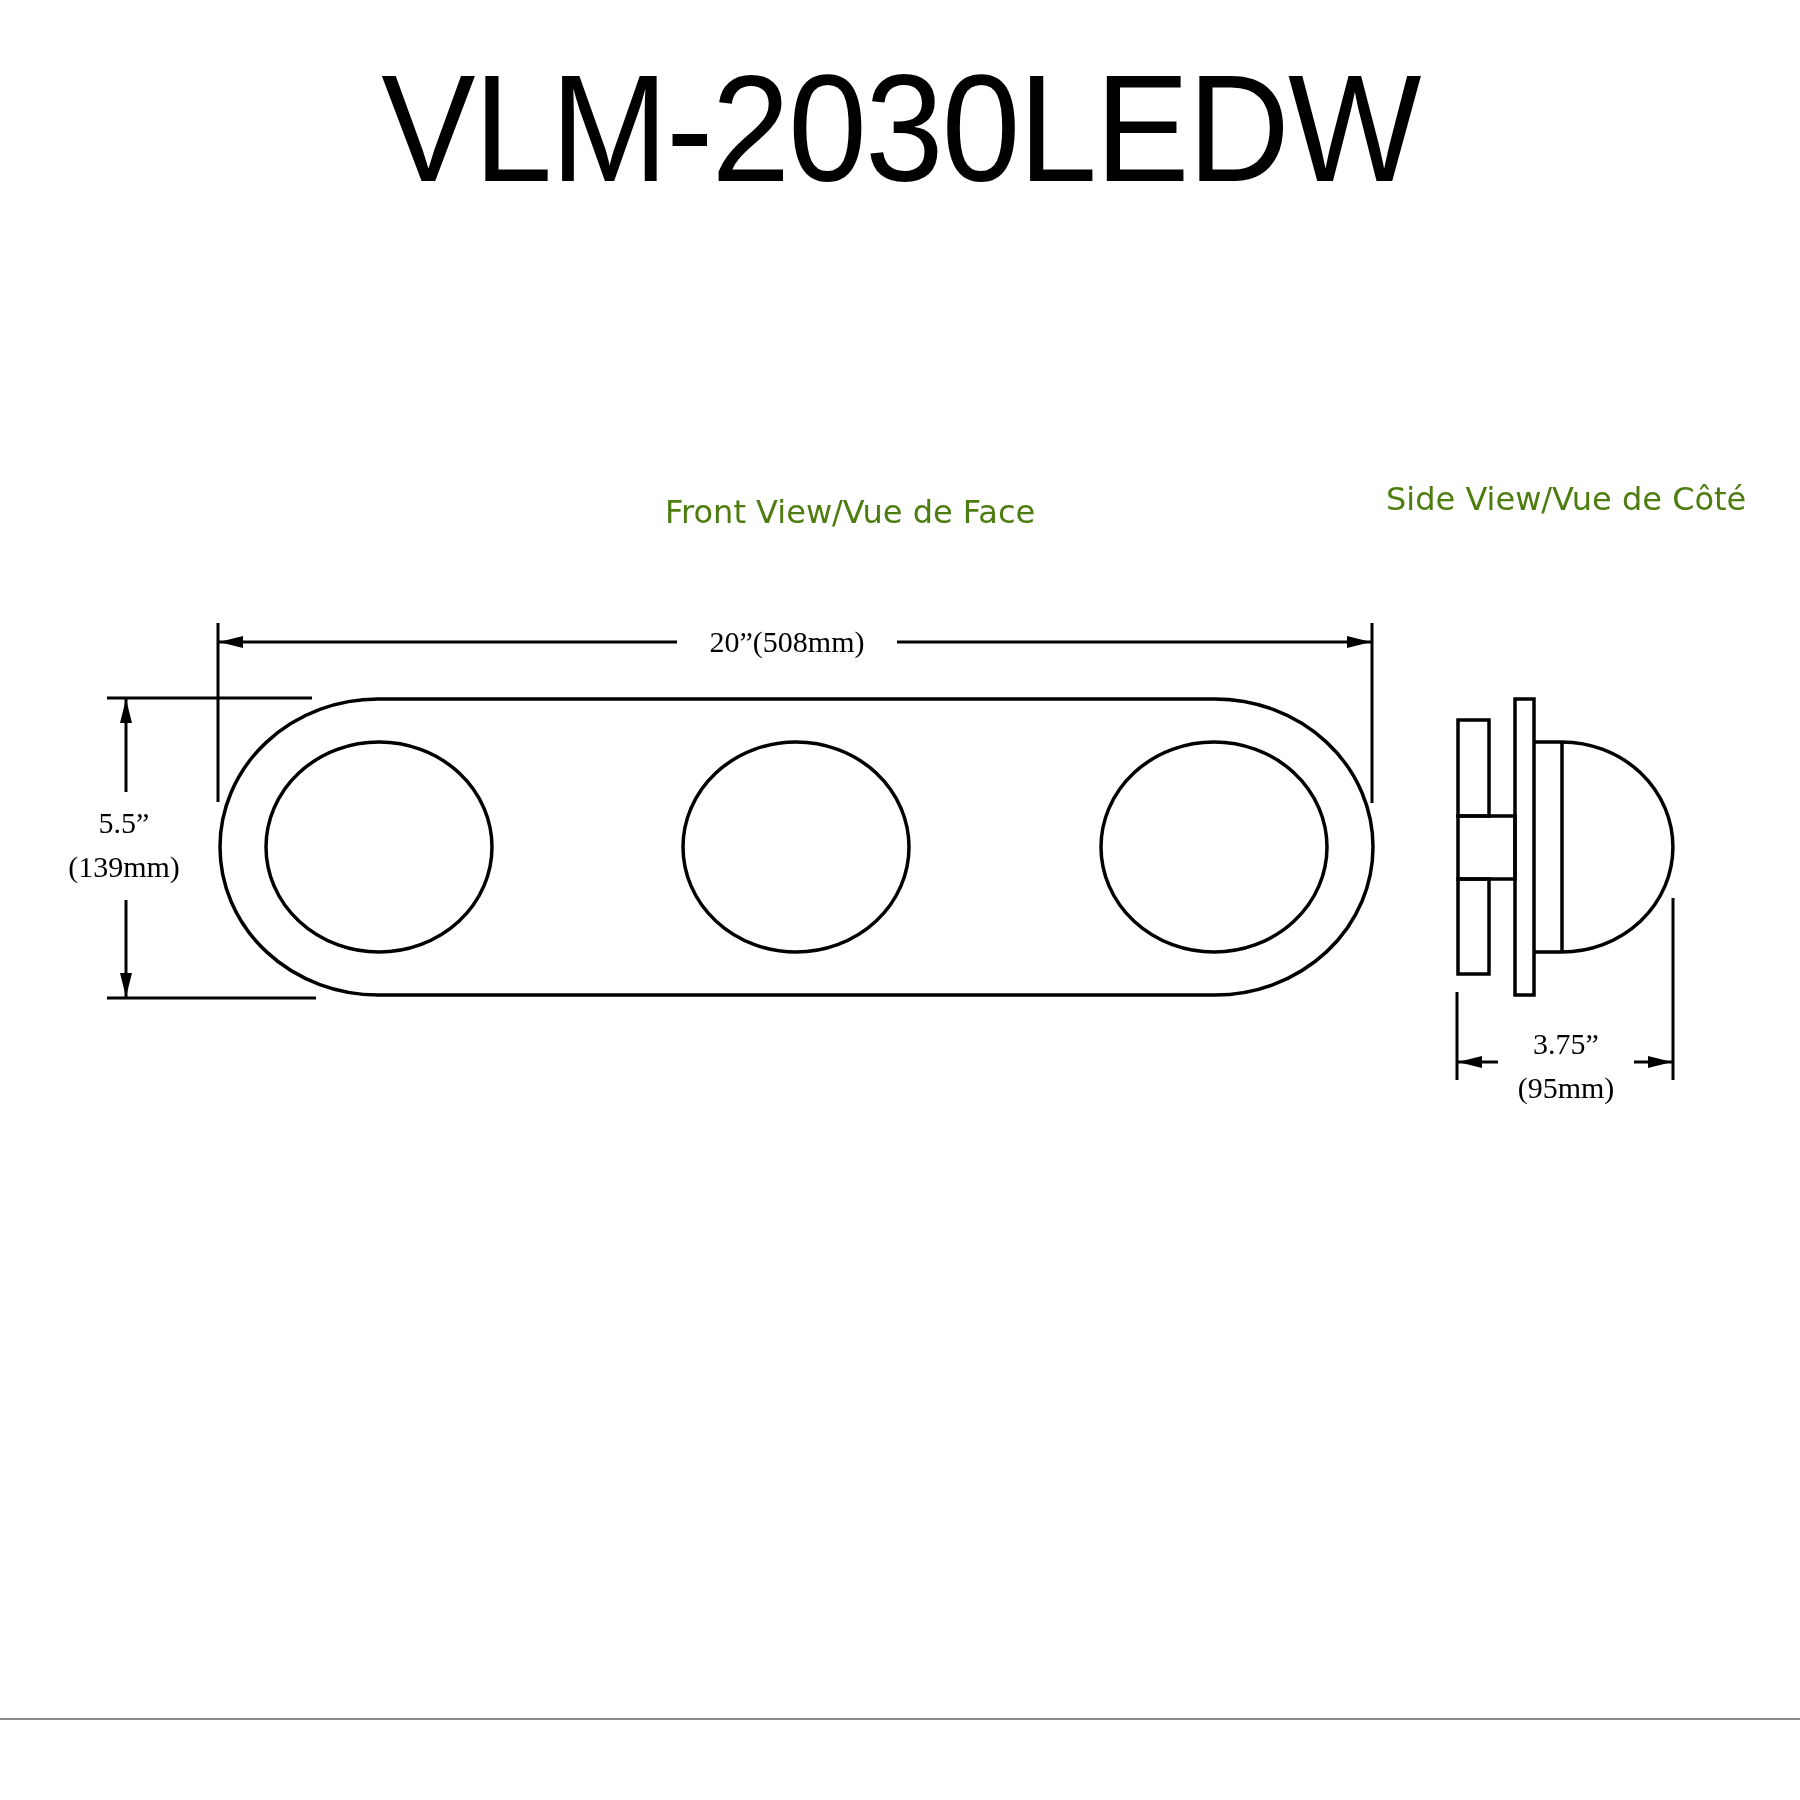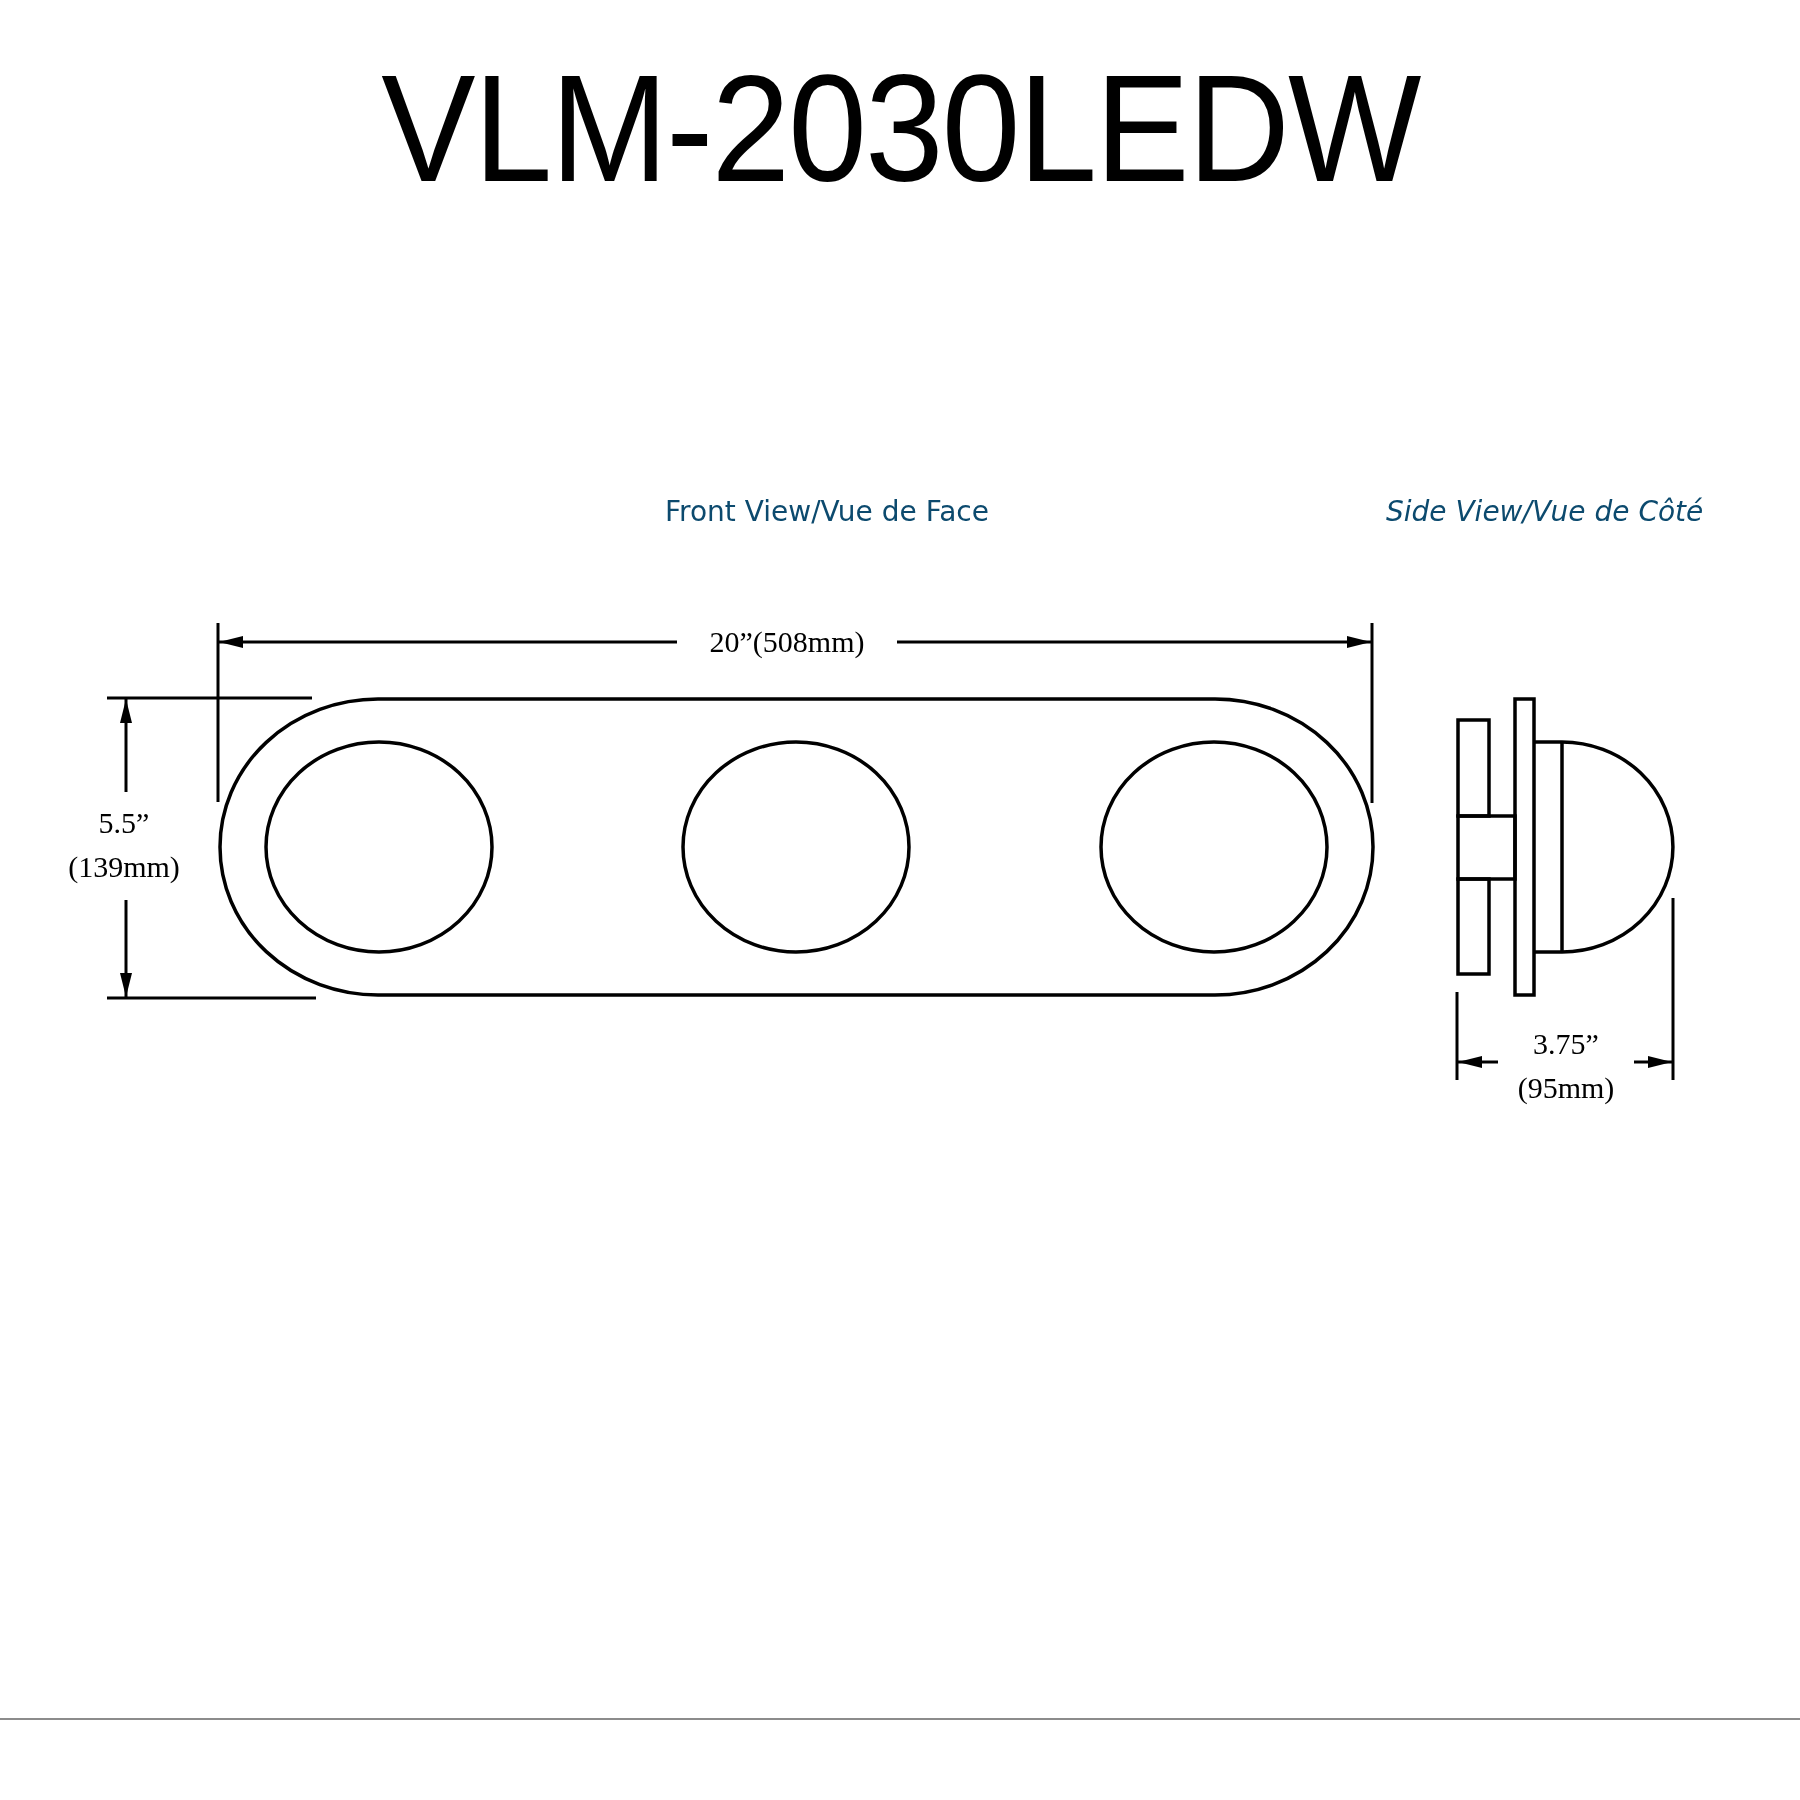--- a/index.html
+++ b/index.html
@@ -23,27 +23,27 @@
       font-size: 152px;
       line-height: 160px;
       color: #000000;
       letter-spacing: -2px;
       transform: scaleX(0.93);
       transform-origin: 906px 50%;
     }
     .view-label {
       position: absolute;
       font-family: "DejaVu Sans", sans-serif;
-      font-size: 28px;
+      font-size: 32px;
       line-height: 40px;
-      color: #0c4a6e;
+      color: #4d7c0f;
       white-space: nowrap;
     }
     #front-label { left: 665px; top: 492px; }
-    #side-label { left: 1386px; top: 492px; font-style: italic; }
+    #side-label { left: 1386px; top: 479px; }
 
     svg.drawing {
       position: absolute;
       left: 0;
       top: 0;
       width: 1800px;
       height: 1800px;
     }
     .dim-text {
       font-family: "Liberation Serif", serif;

